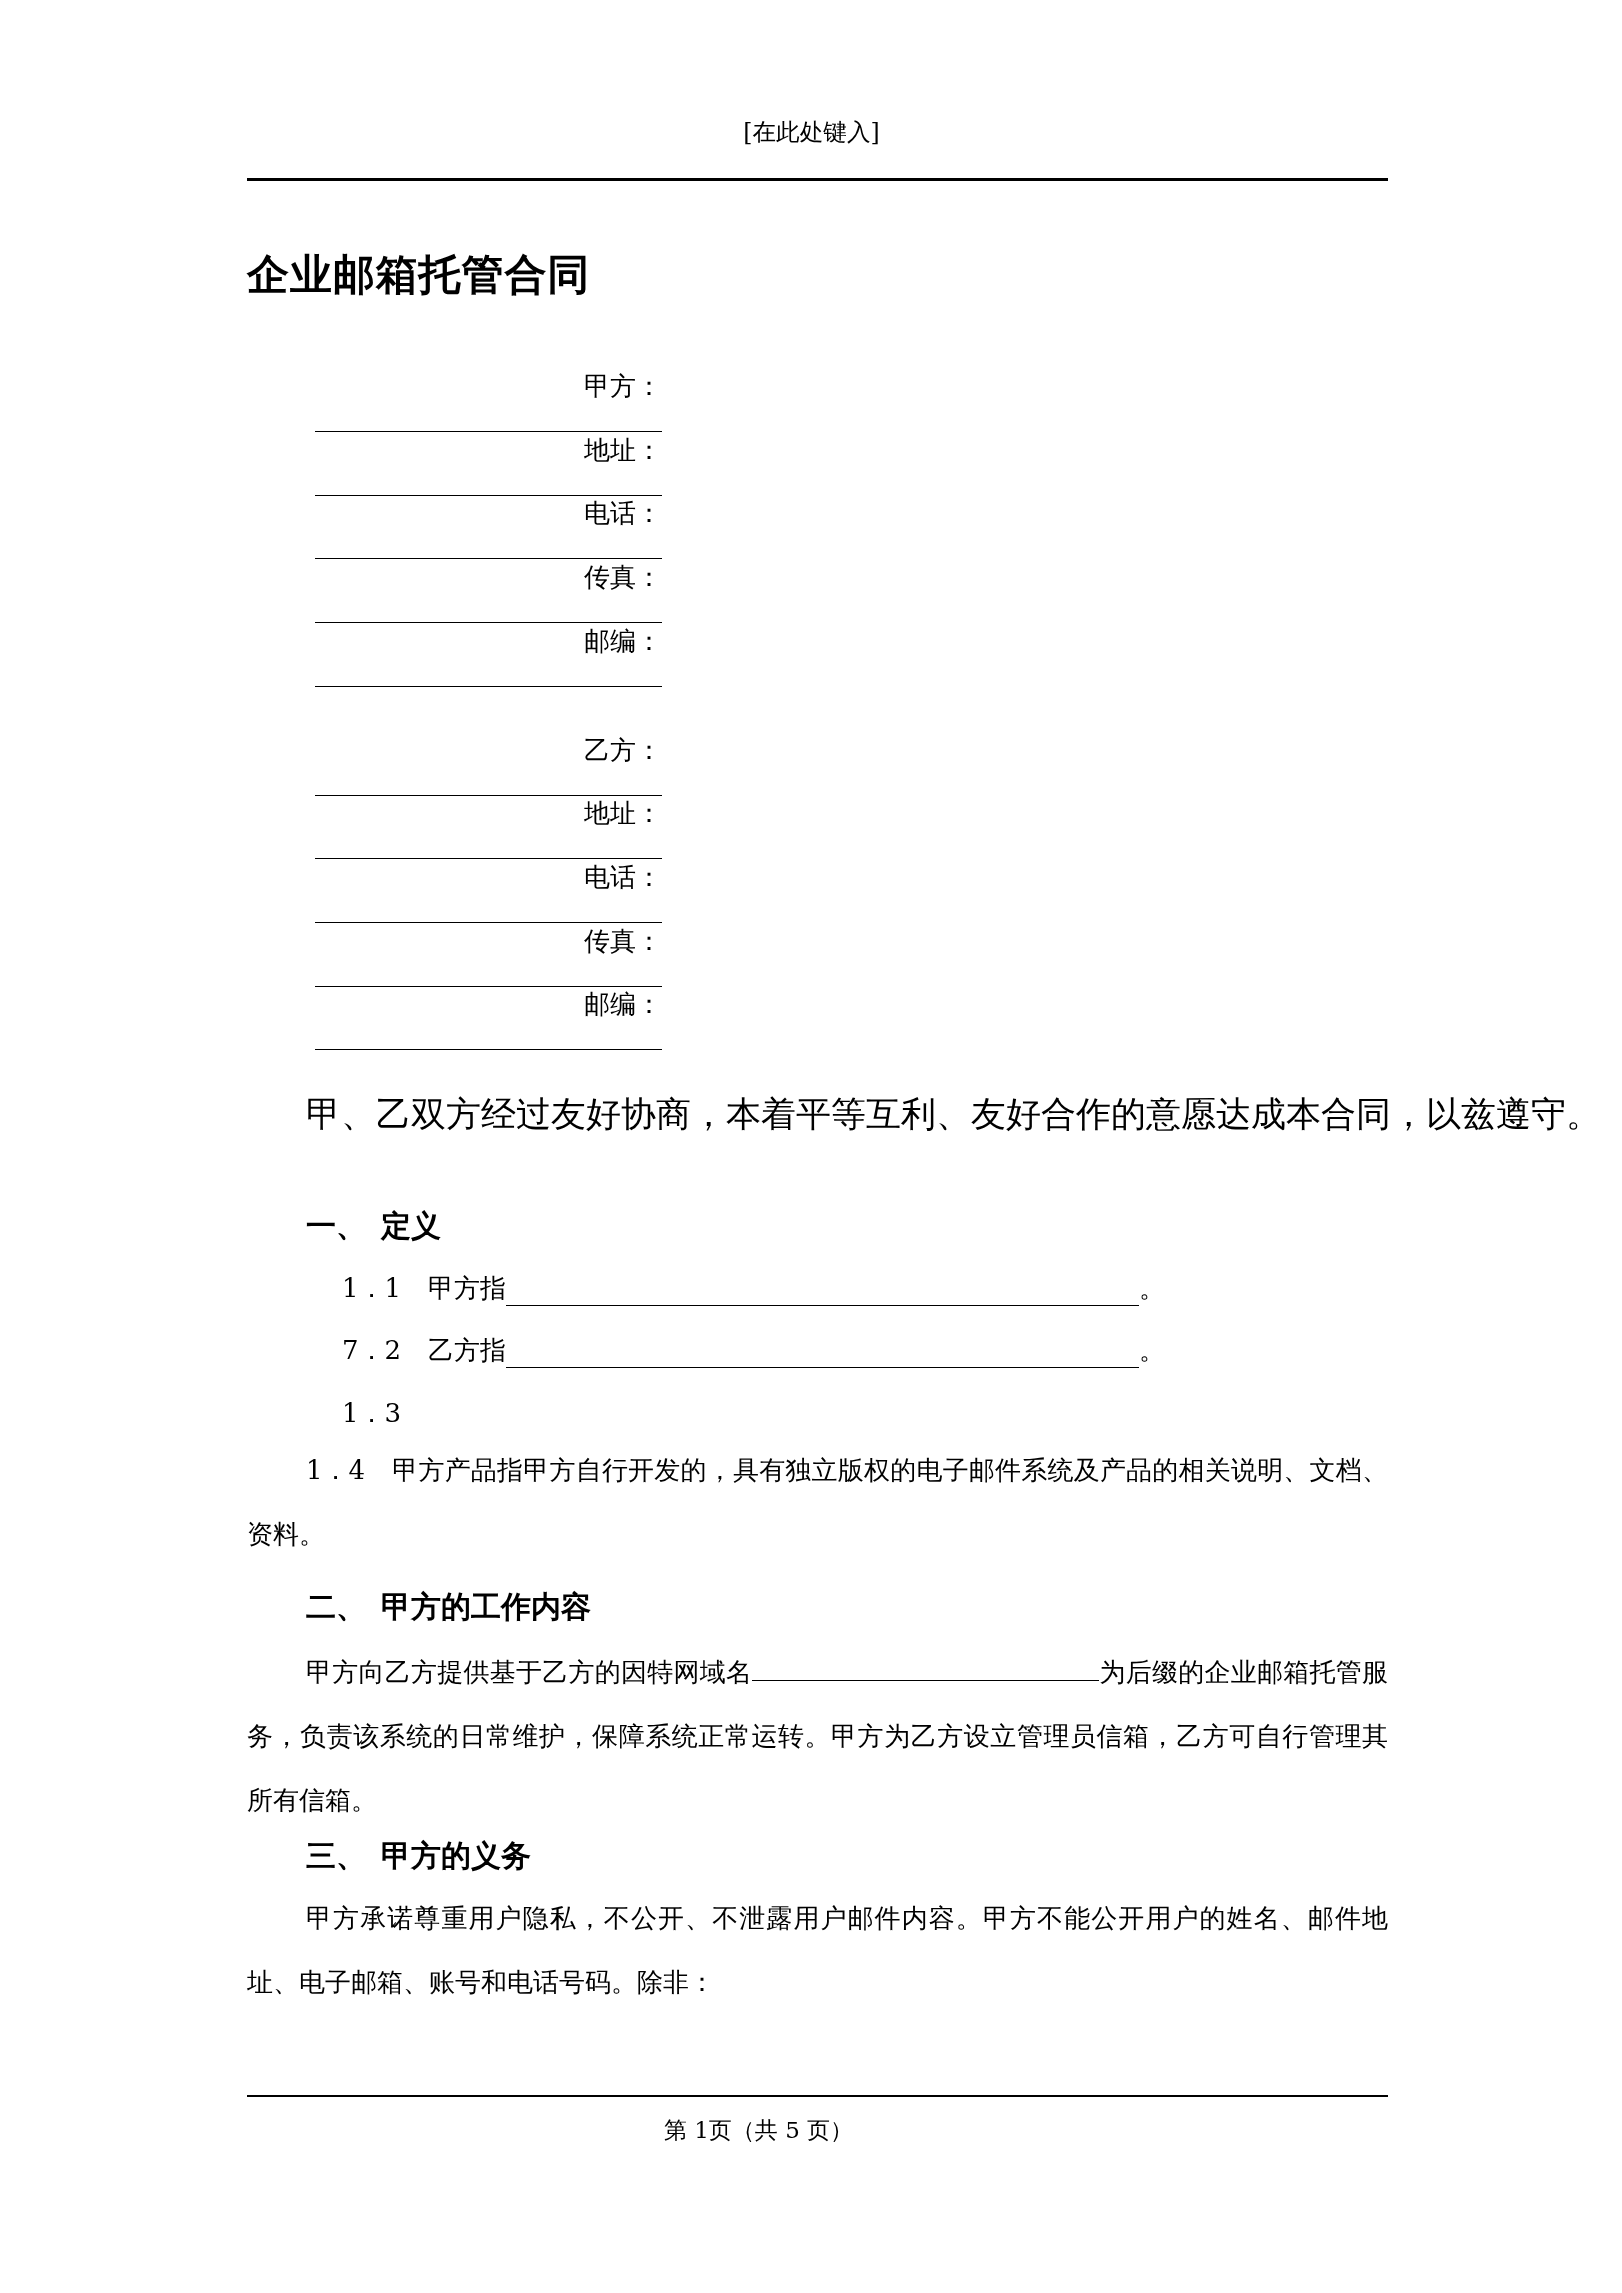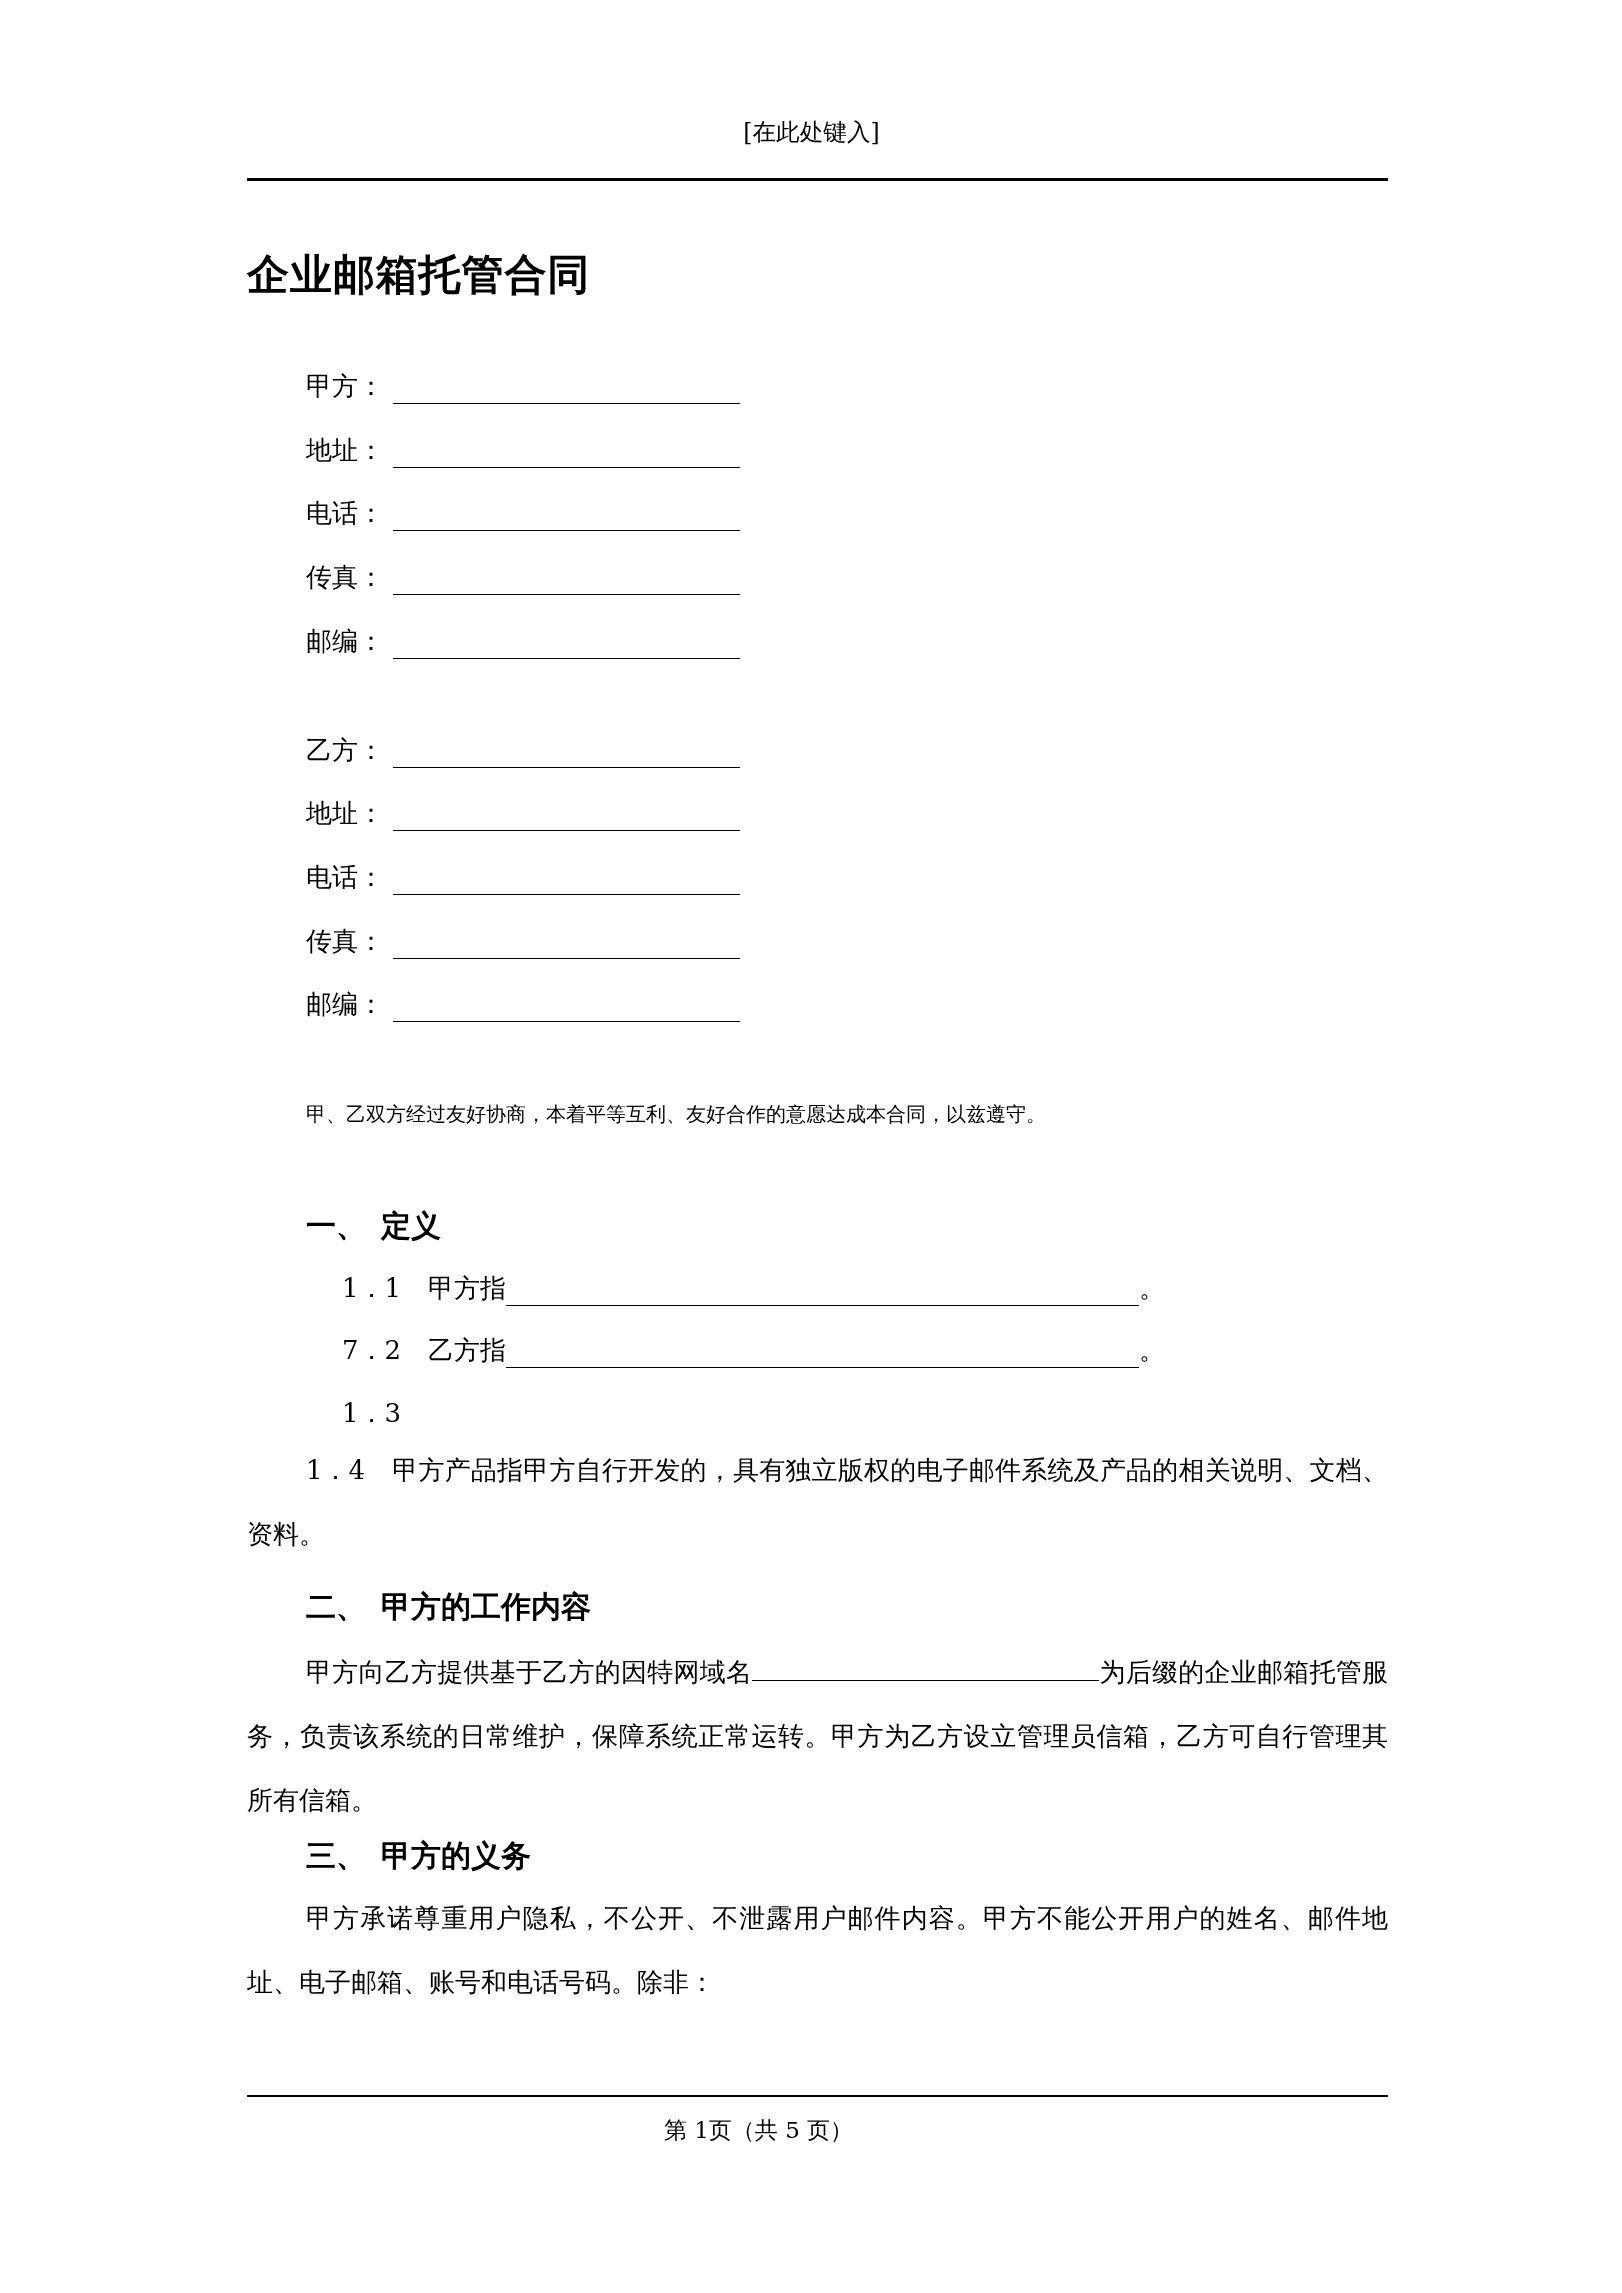--- a/index.html
+++ b/index.html
@@ -2,22 +2,22 @@
 <html style="font-size:14.5px"><head>
 <meta charset="utf-8">
 <style>
   html, body { margin:0; padding:0; background:#ffffff; }
   body { width:1623px; height:2294px; position:relative; overflow:hidden;
          font-family:"DejaVu Serif","Liberation Serif",serif; color:#000; }
   .abs { position:absolute; white-space:nowrap; }
   .hdr-text { left:0; width:1623px; top:116px; text-align:center; font-size:23.6px; }
   .hdr-rule { left:247px; width:1141px; top:178px; height:2.7px; background:#000; }
   .title { left:247px; top:247px; font-size:42px; font-weight:bold; font-family:"DejaVu Sans","Liberation Sans",sans-serif; letter-spacing:0.9px; }
-  .body-text { font-size:20px; line-height:36px; }
-  .field { left:306px; display:flex; align-items:flex-end; }
+  .body-text { font-size:35px; line-height:36px; }
+  .field { left:306px; display:flex; align-items:flex-end;flex-direction:column; }
   .field .lbl { font-size:26px; }
   .field .blank { display:inline-block; width:347px; border-bottom:1.8px solid #000; height:27px; margin-left:9px; }
   .sec { left:306px; font-size:30px; font-weight:bold; font-family:Liberation Mono, monospace; }
   .sec .num { display:inline-block; width:75px; }
   .item { left:306px; font-size:26px; display:flex; align-items:flex-end; }
   .item .num { display:inline-block; width:86px;margin-left:36px; }
   .item .blank { display:inline-block; width:633px; border-bottom:1.8px solid #000; height:27px; }
   .para { left:247px; width:1141px; font-size:26px; line-height:64px; text-indent:59px; white-space:normal; text-align:justify; }
   .inline-blank { display:inline-block; width:347px; border-bottom:1.8px solid #000; height:27px; vertical-align:baseline; text-indent:0; }
   .ftr-rule { left:247px; width:1141px; top:2095px; height:1.8px; background:#000; }

